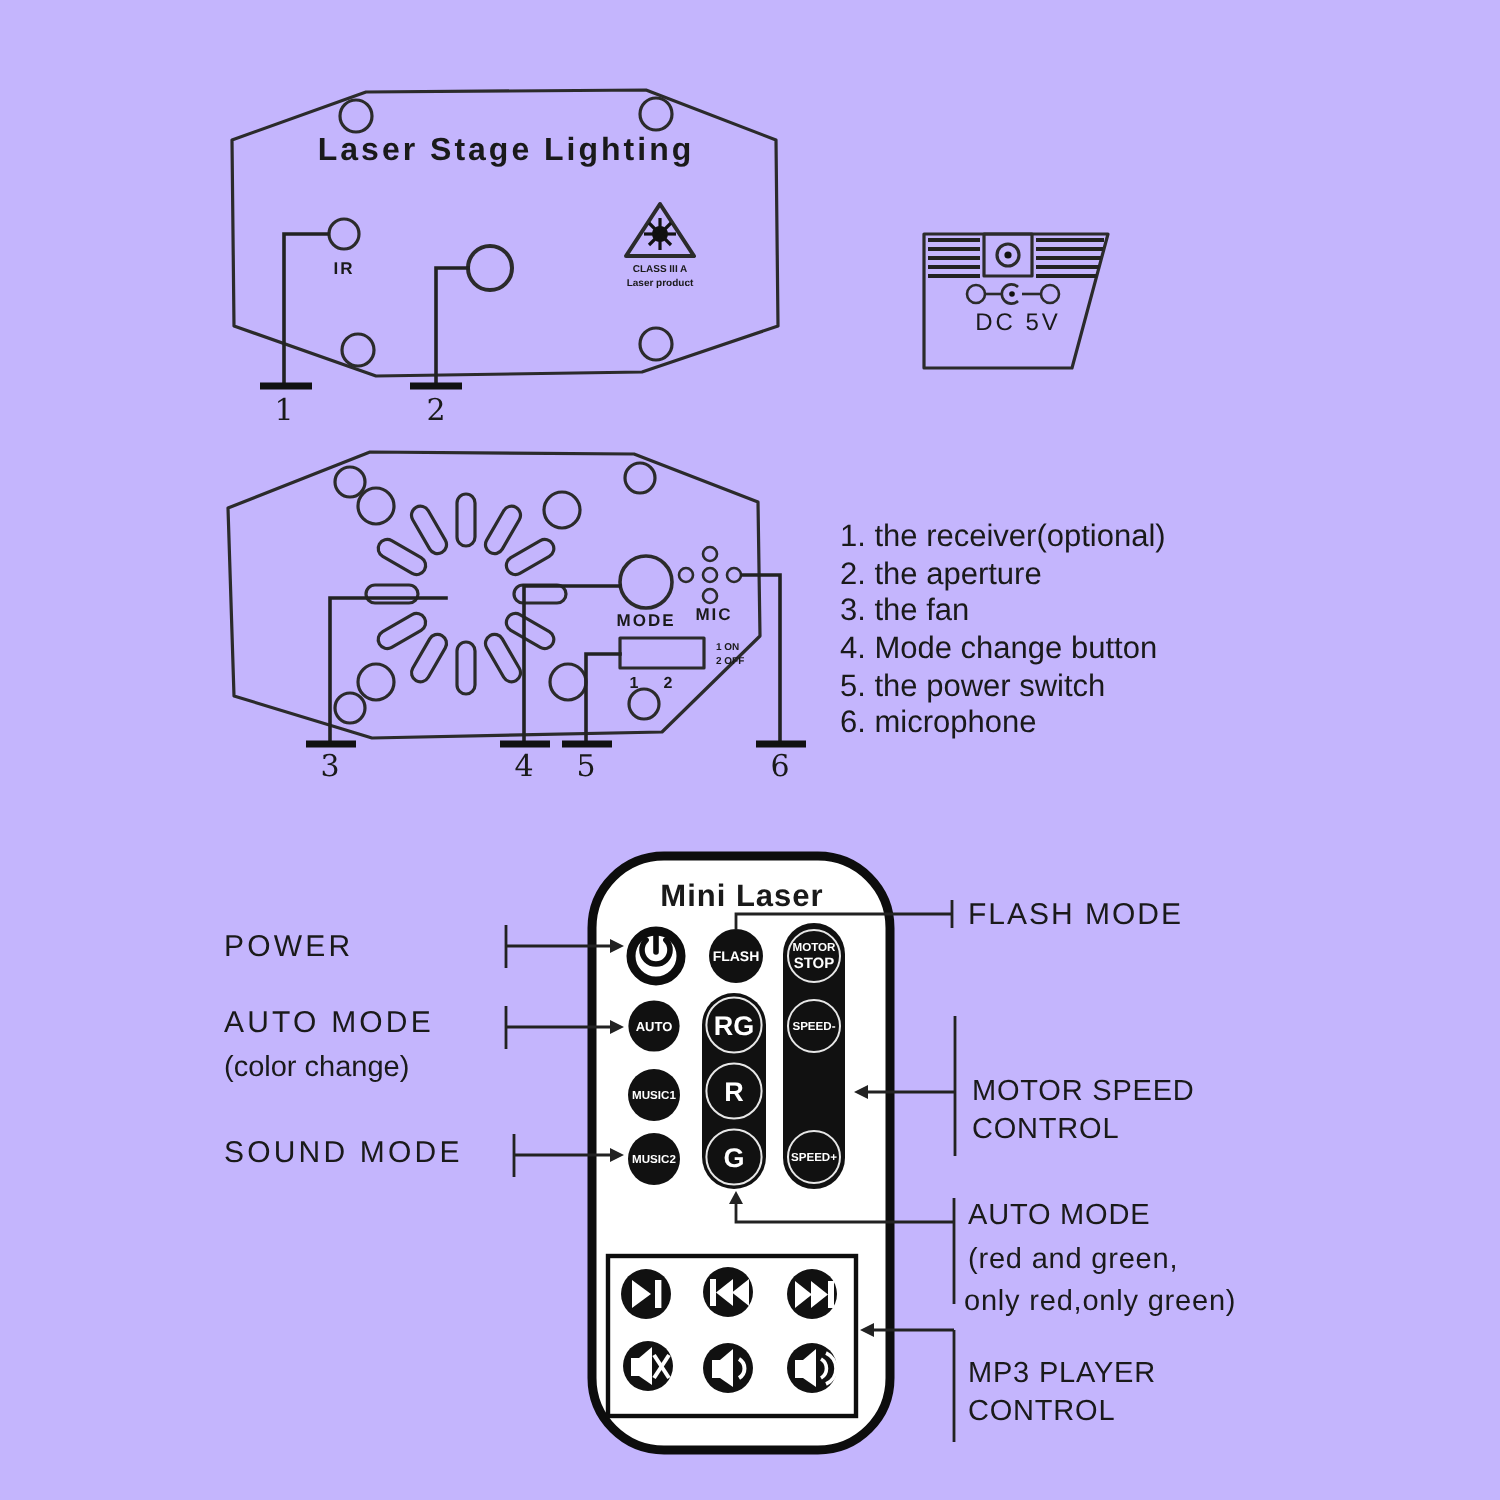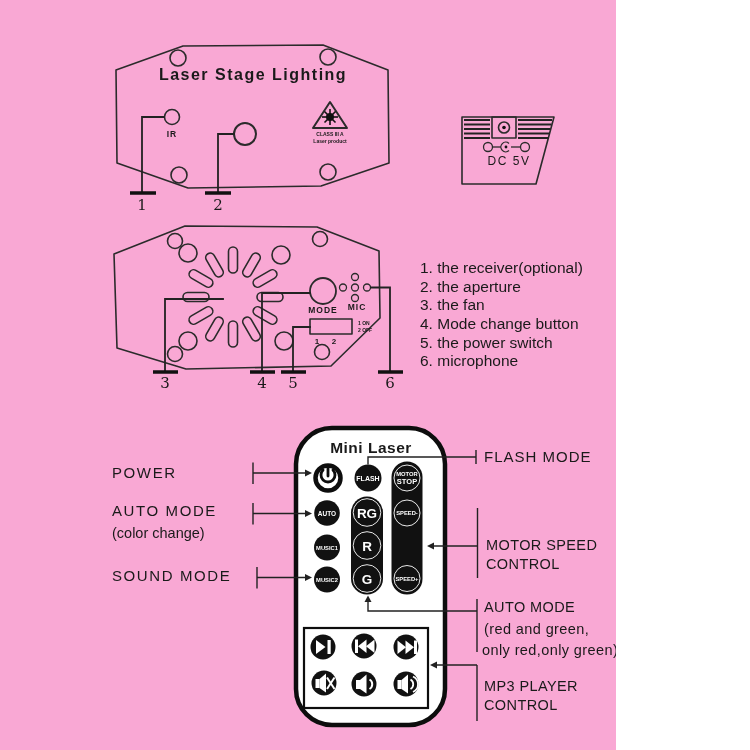--- a/index.html
+++ b/index.html
@@ -1,16 +1,16 @@
 <!DOCTYPE html>
 <html><head>
 <meta charset="utf-8">
 <style>
   html,body{margin:0;padding:0;background:#ffffff;}
-  .stage{position:relative;width:616px;height:750px;background:#f9a8d4;overflow:hidden;
+  .stage{position:relative;width:750px;height:750px;background:#c4b5fd;overflow:hidden;
          font-family:"Liberation Sans",sans-serif;}
   svg{position:absolute;left:0;top:0;}
   
   .ln   {stroke:#2b2b2b;stroke-width:1.6;fill:none;stroke-linejoin:round;stroke-linecap:round;}
   .lnthin{stroke:#2b2b2b;stroke-width:1.3;fill:none;}
   .lead {stroke:#222;stroke-width:1.8;fill:none;stroke-linecap:square;}
   .tick {stroke:#111;stroke-width:3.5;fill:none;stroke-linecap:butt;}
   .anno {stroke:#222;stroke-width:1.4;fill:none;}
   .ahead{fill:#222;stroke:none;}
   .blk  {fill:#111;stroke:none;}

